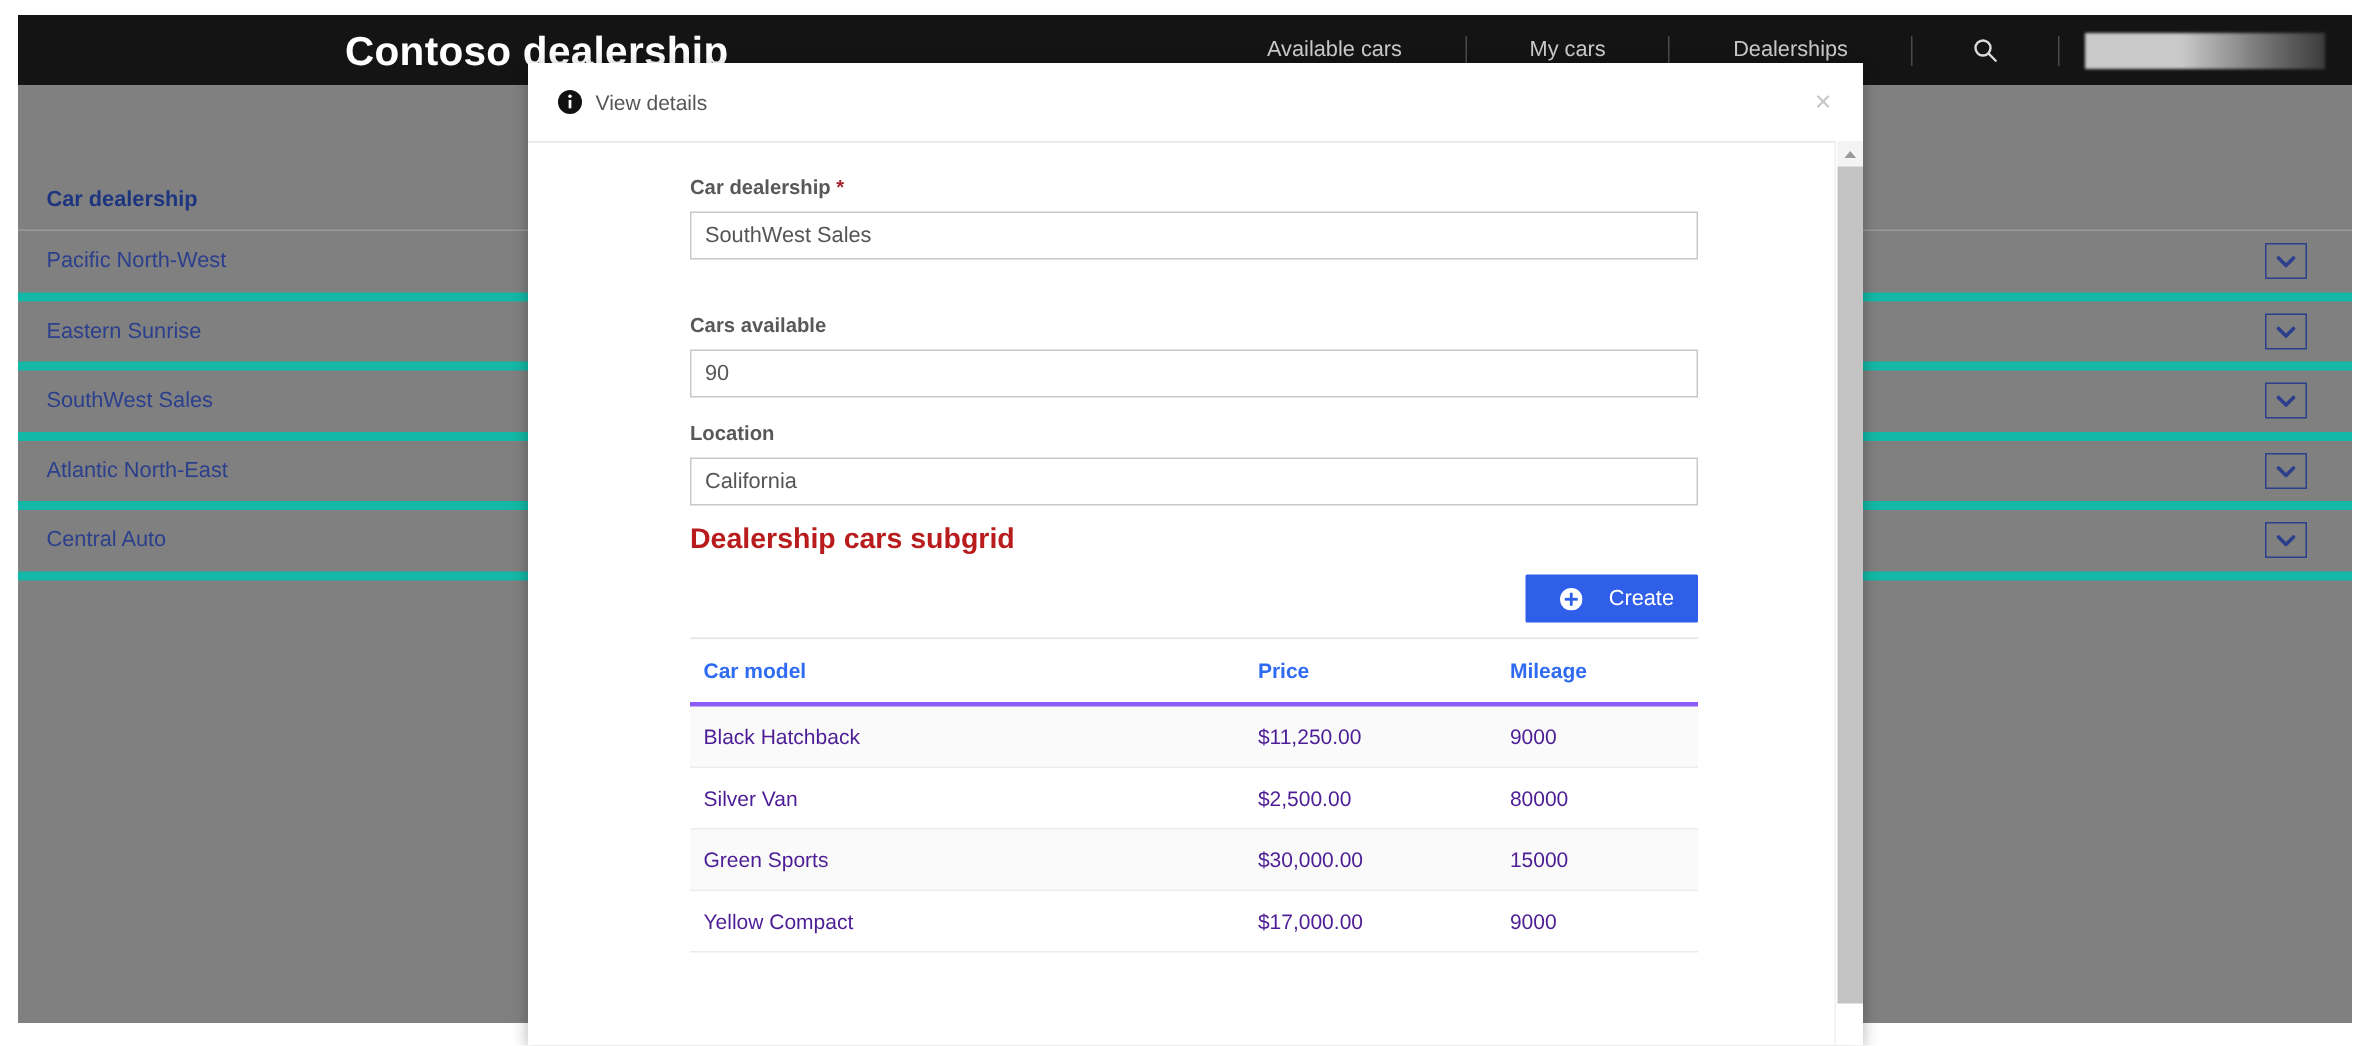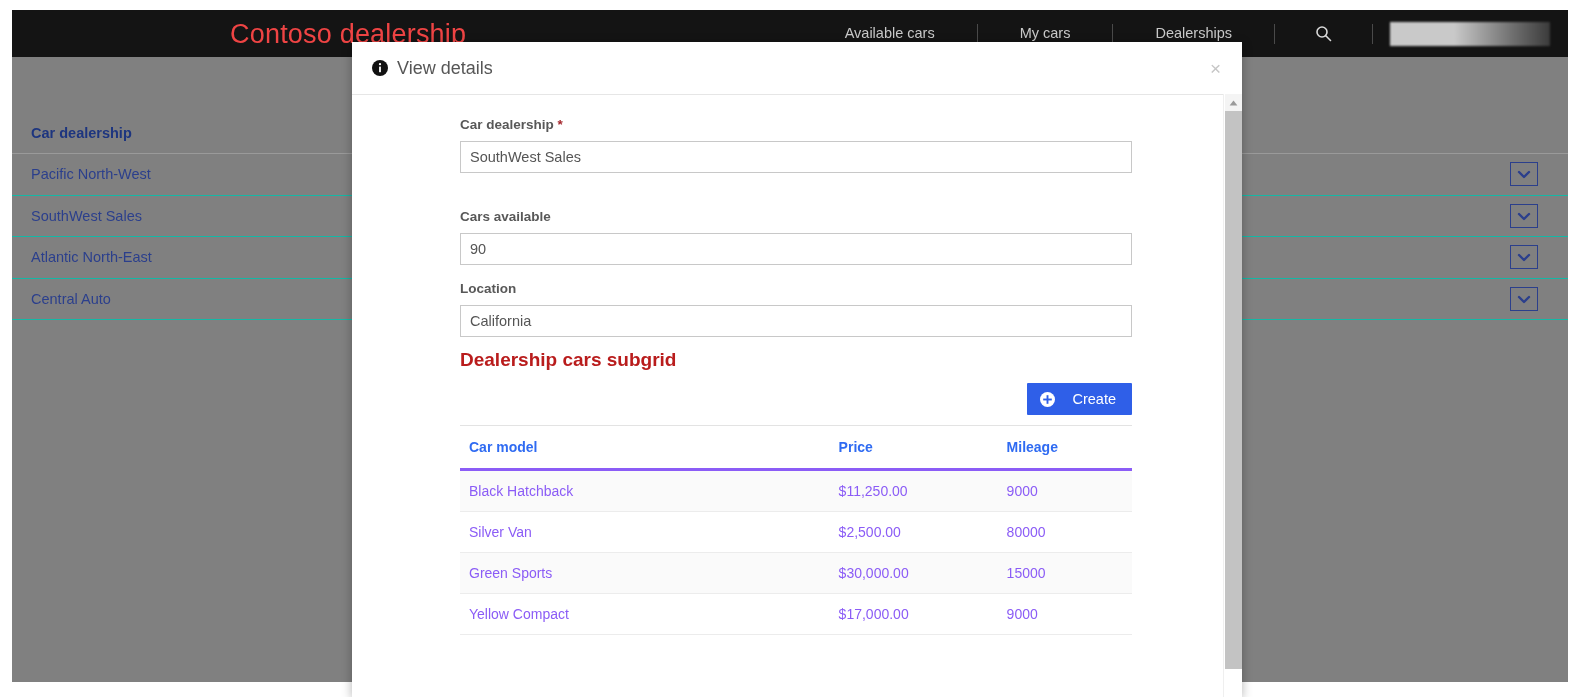--- a/index.html
+++ b/index.html
@@ -42,23 +42,24 @@
     height: 47px;
     background: #141414;
     display: flex;
     align-items: center;
   }
   .brand {
     position: absolute;
     left: 218px;
     top: 9px;
     font-size: 27px;
-    color: #ef4444;
+    color: #ffffff;
     letter-spacing: 0.2px;
     white-space: nowrap;
+    font-weight: bold;
   }
   .navwrap {
     position: absolute;
     right: 195px;
     top: 0;
     height: 47px;
     display: flex;
     align-items: center;
     gap: 20px;
   }
@@ -105,21 +106,21 @@
   .bggrid {
     position: absolute;
     left: 0;
     top: 103px;
     width: 1556px;
     font-size: 14.5px;
   }
   .bgrow {
     position: relative;
     height: 40.5px;
-    border-bottom: 1px solid #14b8a6;
+    border-bottom: 6px solid #14b8a6;
     display: flex;
     align-items: center;
   }
   .bgrow.head {
     border-bottom: 1px solid #9a9a9a;
     height: 40px;
   }
   .bgcell {
     padding-left: 19px;
     color: #2b3f8c;
@@ -162,21 +163,21 @@
     align-items: center;
     padding-left: 20px;
   }
   .info-icon {
     width: 16px;
     height: 16px;
     margin-right: 9px;
     display: block;
   }
   .modal-title {
-    font-size: 18px;
+    font-size: 14px;
     color: #565656;
     font-weight: normal;
   }
   .modal-close {
     position: absolute;
     right: 17px;
     top: 13px;
     font-size: 19px;
     color: #c6c6c6;
     line-height: 1;
@@ -229,21 +230,21 @@
     display: flex;
     justify-content: flex-end;
     padding-top: 12px;
     padding-bottom: 10px;
   }
   .create-btn {
     background: #2f5fe8;
     color: #ffffff;
     border: none;
     font-size: 14.5px;
-    padding: 8px 16px 8px 13px;
+    padding: 8px 16px 8px 23px;
     display: inline-flex;
     align-items: center;
     gap: 17px;
     cursor: pointer;
     font-family: "Liberation Sans", sans-serif;
     border-radius: 1px;
   }
   .create-btn svg { display: block; }
 
   table.subgrid {
@@ -256,21 +257,21 @@
     text-align: left;
     font-size: 14px;
     font-weight: bold;
     color: #2f6bf2;
     padding: 13px 0 13px 9px;
     border-bottom: 3px solid #8b5cf6;
     white-space: nowrap;
   }
   table.subgrid td {
     padding: 12px 0 12px 9px;
-    color: #8b5cf6;
+    color: #4c1d95;
     border-bottom: 1px solid #ececec;
     white-space: nowrap;
   }
   table.subgrid tbody tr:nth-child(odd) td { background: #fafafa; }
   table.subgrid tbody tr:nth-child(even) td { background: #ffffff; }
   .col-model { width: 55%; }
   .col-price { width: 25%; }
   .col-mileage { width: 20%; }
 
   
@@ -342,20 +343,28 @@
 
       <div class="bgrow">
         <span class="bgcell">Pacific North-West</span>
         <span class="chev">
           <svg width="14" height="10" viewBox="0 0 14 10" fill="none" stroke="#2b3f8c" stroke-width="2.4" stroke-linecap="round" stroke-linejoin="round">
               <polyline points="2,3 7,8 12,3"></polyline>
             </svg>
         </span>
       </div>
 
+      <div class="bgrow">
+        <span class="bgcell">Eastern Sunrise</span>
+        <span class="chev">
+          <svg width="14" height="10" viewBox="0 0 14 10" fill="none" stroke="#2b3f8c" stroke-width="2.4" stroke-linecap="round" stroke-linejoin="round">
+              <polyline points="2,3 7,8 12,3"></polyline>
+            </svg>
+        </span>
+      </div>
 
       <div class="bgrow">
         <span class="bgcell">SouthWest Sales</span>
         <span class="chev">
           <svg width="14" height="10" viewBox="0 0 14 10" fill="none" stroke="#2b3f8c" stroke-width="2.4" stroke-linecap="round" stroke-linejoin="round">
               <polyline points="2,3 7,8 12,3"></polyline>
             </svg>
         </span>
       </div>
 

